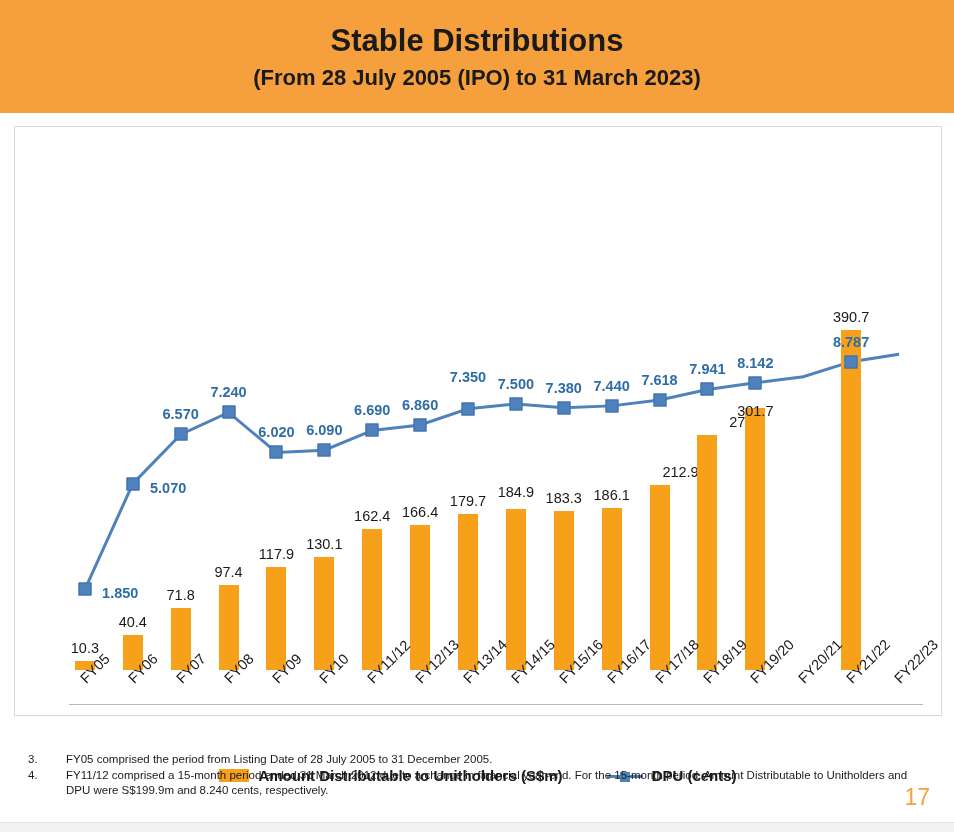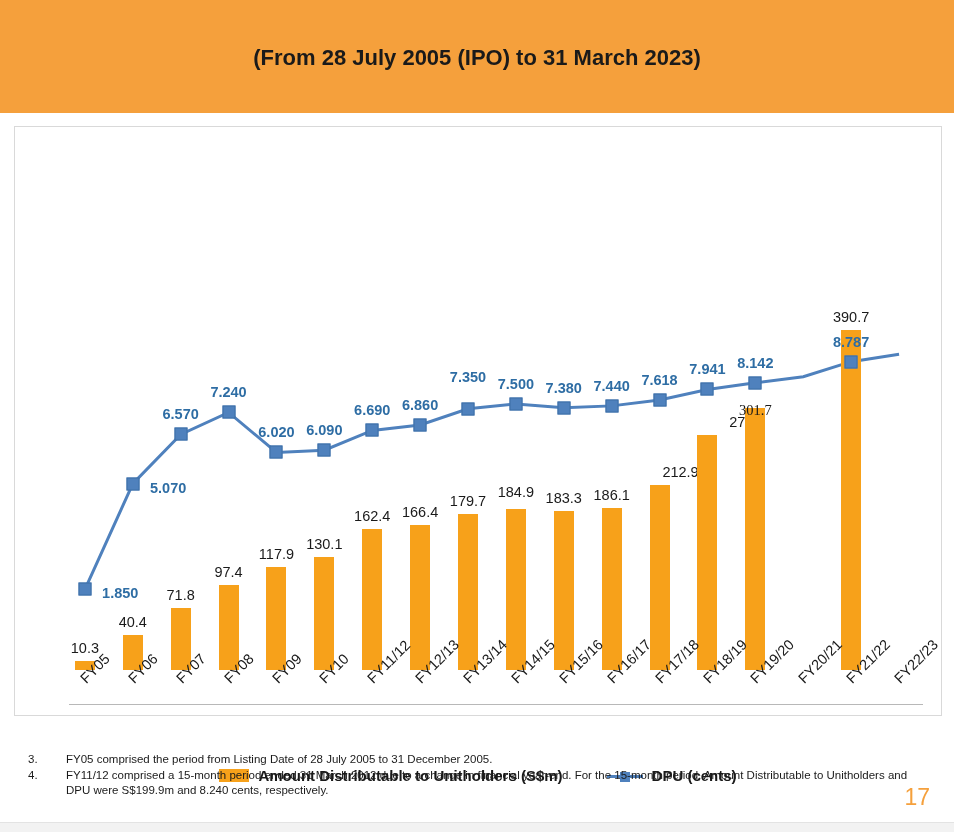--- a/index.html
+++ b/index.html
@@ -93,20 +93,21 @@
   }
   .bottom-bar{
     position:absolute;left:0;top:822px;width:954px;height:10px;background:#f2f2f2;
     border-top:1px solid #e3e3e3;
   }
 </style>
 </head>
 <body>
 
 <div class="header">
+  <div class="title">Stable Distributions</div>
   <div class="subtitle">(From 28 July 2005 (IPO) to 31 March 2023)</div>
 </div>
 
 <div class="panel">
   <div class="plot">
     <svg class="lines" id="line-svg" viewBox="0 0 862 525">
         <polyline points="23.944444444444443,444.296875 71.83333333333333,338.640625 119.72222222222221,289.421875 167.6111111111111,267.4375 215.5,307.46875 263.38888888888886,305.171875 311.27777777777777,285.484375 359.16666666666663,279.90625 407.05555555555554,263.828125 454.94444444444446,258.90625 502.8333333333333,262.84375 550.7222222222222,260.875 598.6111111111111,255.03437499999998 646.5,244.43593750000002 694.3888888888888,237.840625 742.2777777777777,231.80312499999997 790.1666666666666,216.6765625 838.0555555555555,209.32656250000002" fill="none" stroke="#4F81BD" stroke-width="3"></polyline>
       </svg>
     <div class="bars" id="bars">
         <div class="col" style="left: 0px;">
@@ -188,21 +189,21 @@
           <div class="dpu-label" style="bottom: 281.966px;">7.618</div>
         </div>
         <div class="col" style="left: 622.556px;">
           <div class="bar" style="height: 234.783px;"></div>
           <div class="bar-label" style="bottom: 239.783px; margin-left: 40px;">270.0</div>
           <div class="dot" style="bottom: 280.564px;"></div>
           <div class="dpu-label" style="bottom: 292.564px;">7.941</div>
         </div>
         <div class="col" style="left: 670.444px;">
           <div class="bar" style="height: 262.348px;"></div>
-          <div class="bar-label" style="bottom: 251px; font-family: Liberation Serif, serif;">301.7</div>
+          <div class="bar-label" style="bottom: 251px;">301.7</div>
           <div class="dot" style="bottom: 287.159px;"></div>
           <div class="dpu-label" style="bottom: 299.159px;">8.142</div>
         </div>
         <div class="col" style="left: 766.222px;">
           <div class="bar" style="height: 339.739px;"></div>
           <div class="bar-label" style="bottom: 344.739px;">390.7</div>
           <div class="dot" style="bottom: 308.323px;"></div>
           <div class="dpu-label" style="bottom: 320.323px;">8.787</div>
         </div>
       </div>

